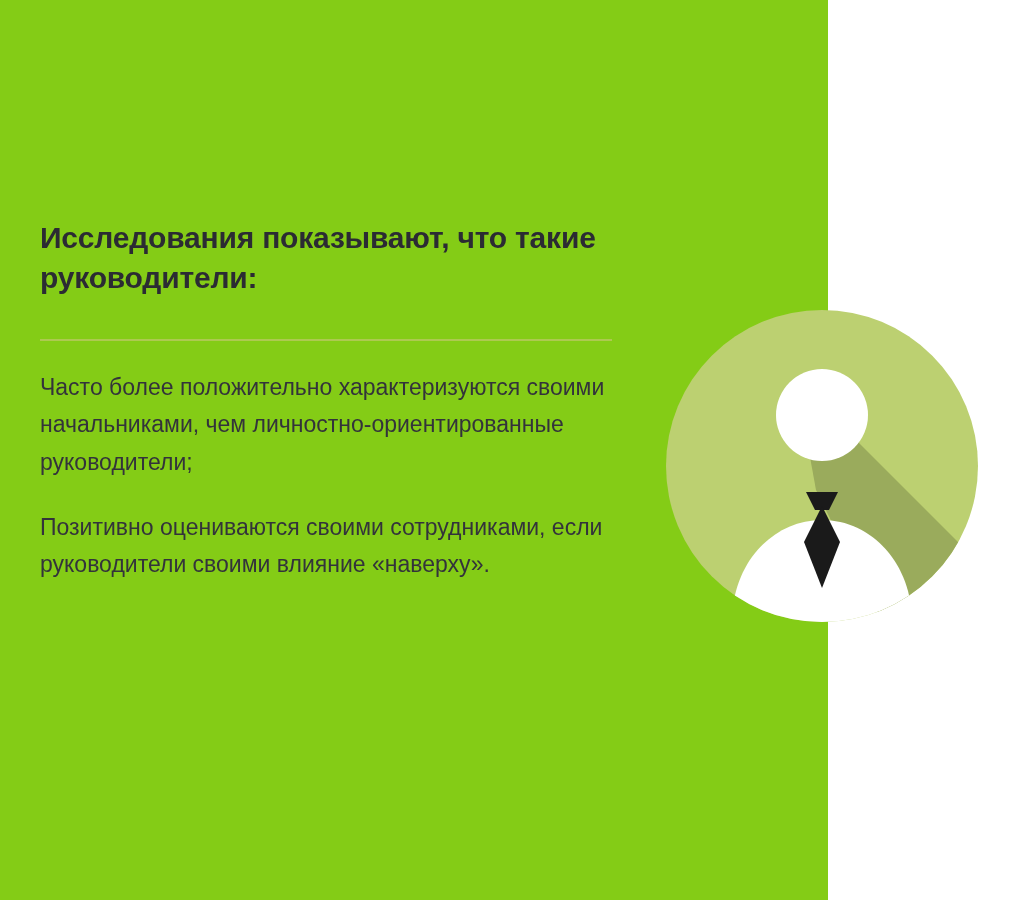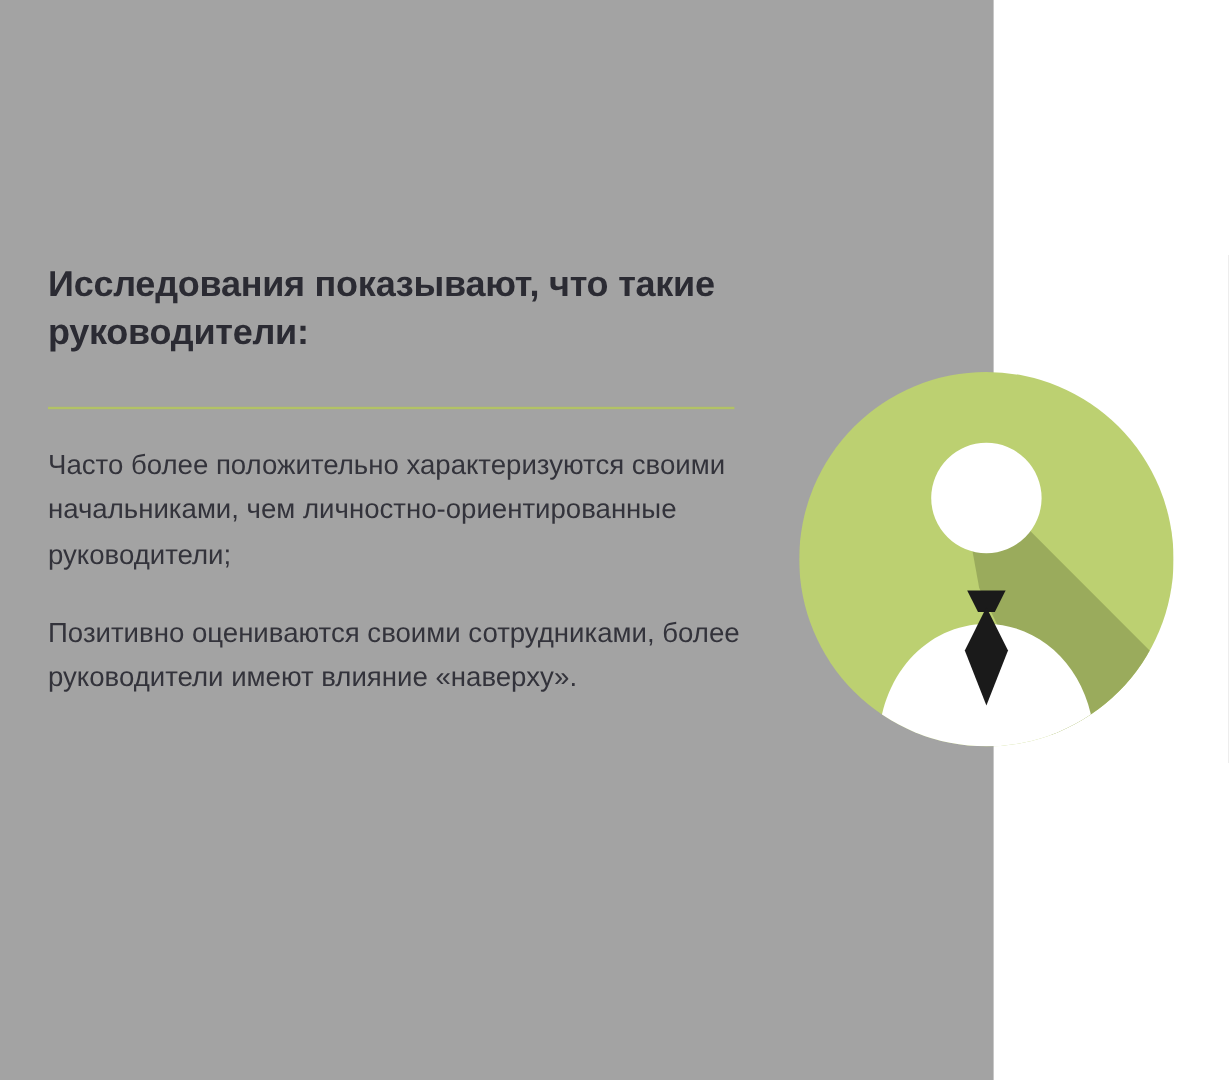--- a/index.html
+++ b/index.html
@@ -10,21 +10,21 @@
     width: 1024px;
     height: 900px;
     background: #ffffff;
     font-family: "Liberation Sans", sans-serif;
     overflow: hidden;
   }
   .slide {
     position: relative;
     width: 828px;
     height: 900px;
-    background: #a3a3a3;
+    background: #84cc16;
   }
   .content-col {
     position: absolute;
     left: 40px;
     top: 218px;
     width: 580px;
   }
   .slide-title {
     font-size: 30px;
     line-height: 1.32;
@@ -70,21 +70,21 @@
 
 <div class="slide">
 
   <div class="content-col">
     <h1 class="slide-title">Исследования показывают, что такие руководители:</h1>
 
     <div class="divider"></div>
 
     <div class="body-block">
       <p class="body-par">Часто более положительно характеризуются своими начальниками, чем личностно-ориентированные руководители;</p>
-      <p class="body-par">Позитивно оцениваются своими сотрудниками, более руководители имеют влияние «наверху».</p>
+      <p class="body-par">Позитивно оцениваются своими сотрудниками, если руководители своими влияние «наверху».</p>
     </div>
   </div>
 
   <div class="figure">
     <svg width="312" height="312" viewBox="0 0 312 312" xmlns="http://www.w3.org/2000/svg">
       <defs>
         <clipPath id="circleClip">
           <circle cx="156" cy="156" r="156"></circle>
         </clipPath>
       </defs>

